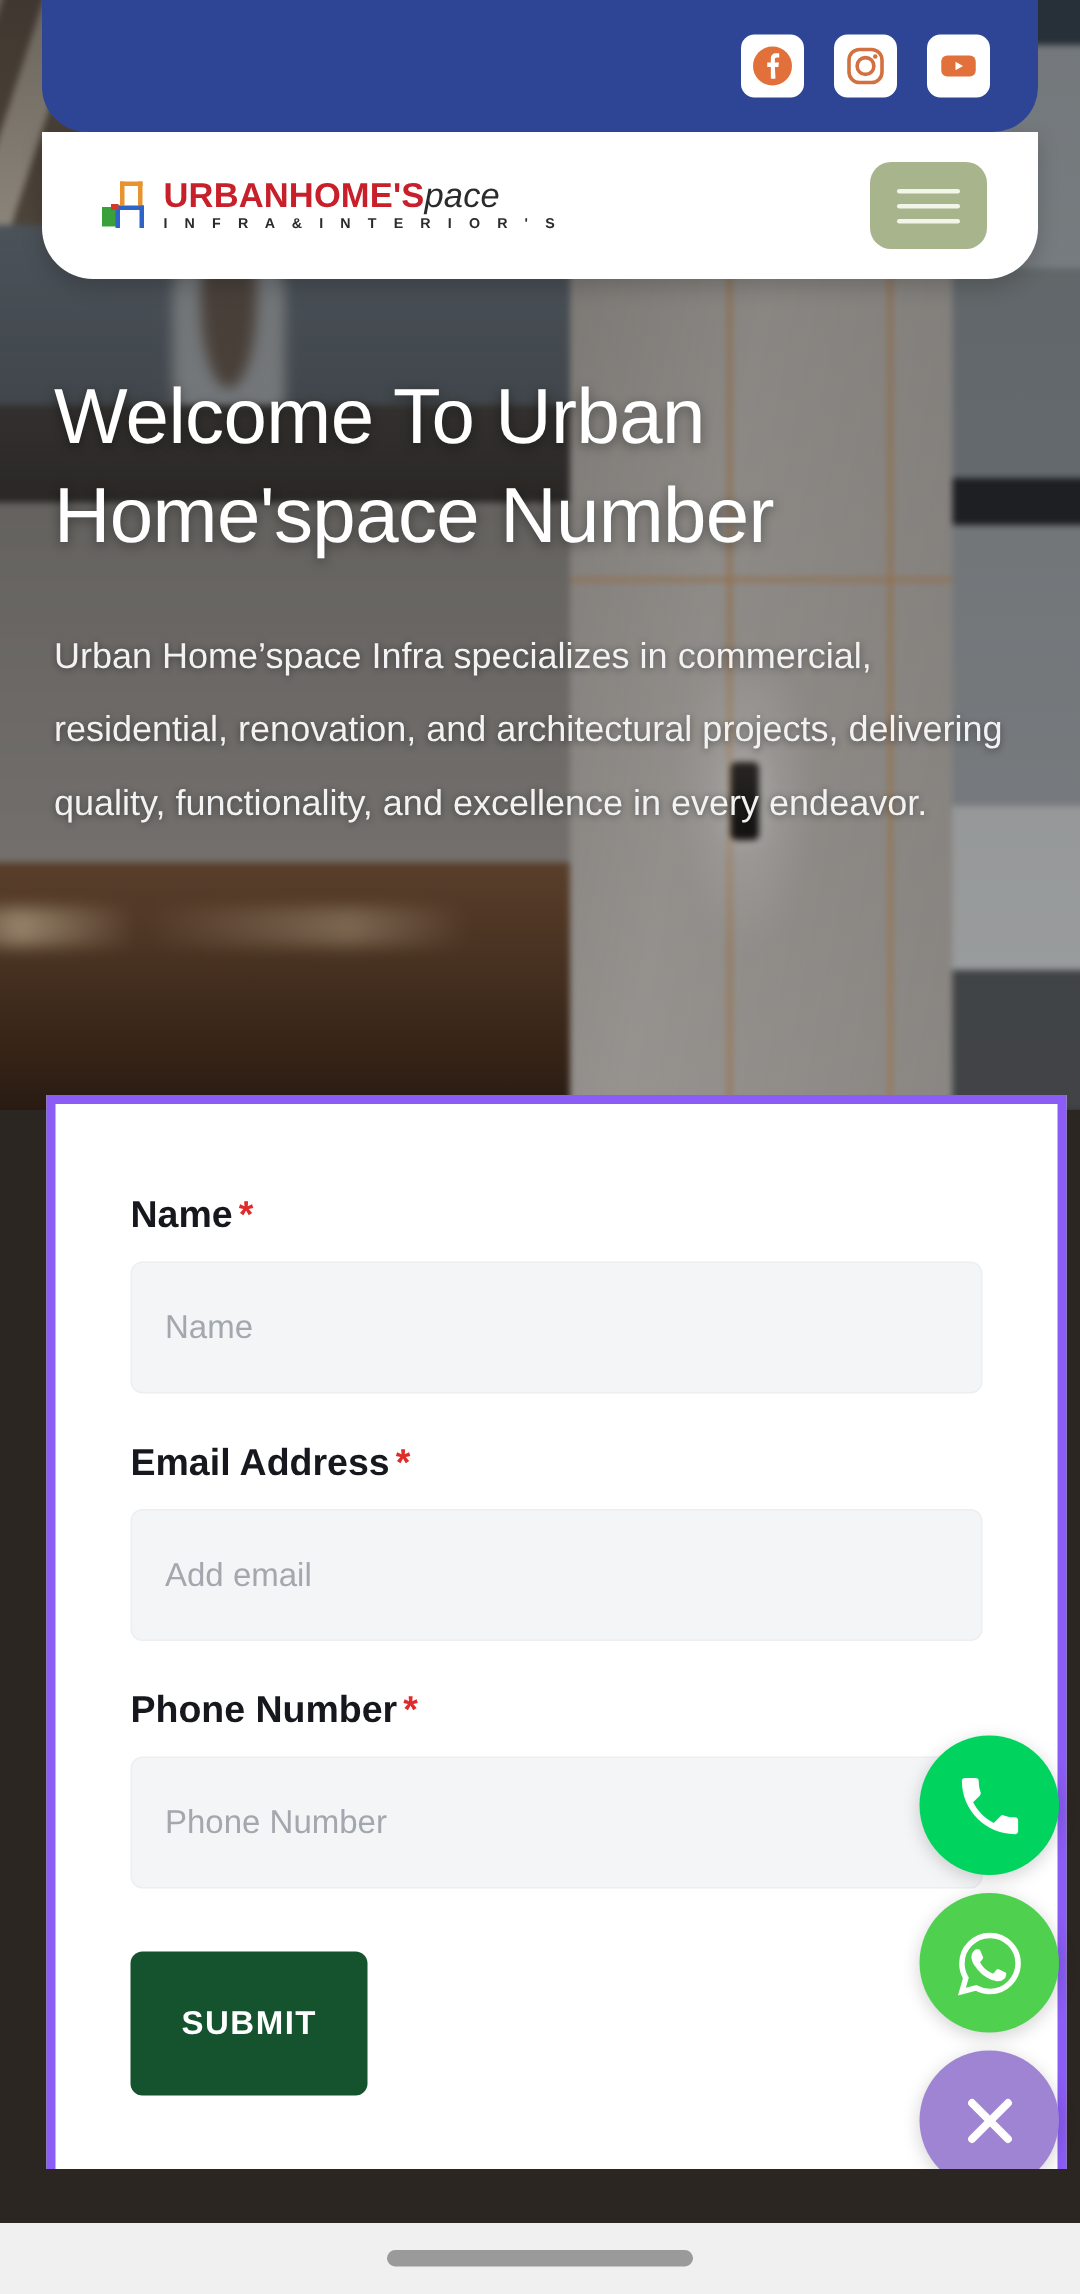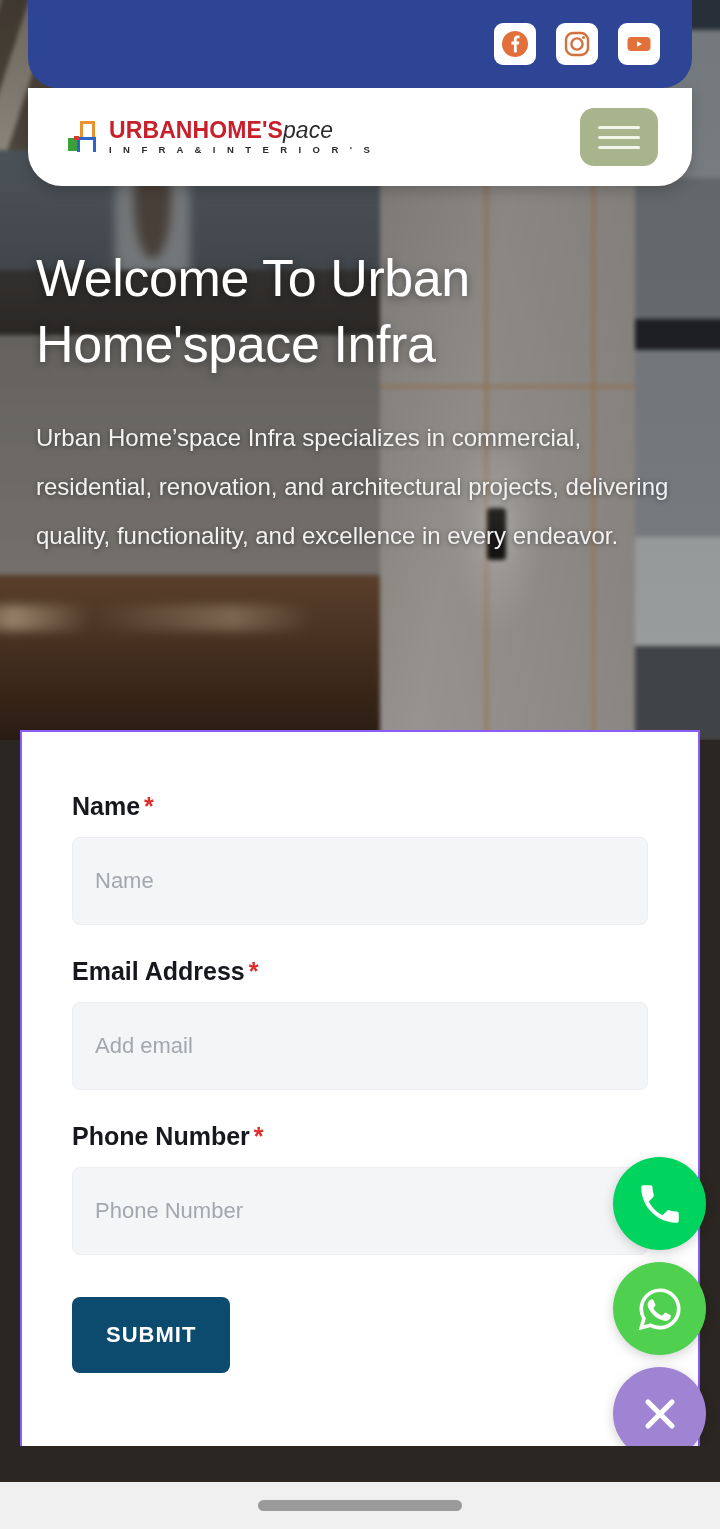--- a/index.html
+++ b/index.html
@@ -227,24 +227,24 @@
     font-weight: 700;
     letter-spacing: .8px;
     cursor: pointer;
     box-shadow: 0 4px 14px rgba(0,0,0,.28);
     font-family: "Liberation Sans", sans-serif;
   }
 
   
   .formcard {
     position: absolute;
-    left: 20px; top: 730px;
+    left: 31px; top: 730px;
     width: 680px; height: 752px;
     background: #ffffff;
-    border: 2px solid #8b5cf6;
+    border: 6px solid #8b5cf6;
     z-index: 15;
     padding: 60px 50px 0 50px;
     overflow: hidden;
   }
   .field { margin-bottom: 32px; }
   .field-label {
     font-size: 25px;
     font-weight: 700;
     color: #16181d;
     margin-bottom: 16px;
@@ -259,23 +259,23 @@
     border-radius: 8px;
     padding: 0 22px;
     font-size: 22px;
     color: #3a3d44;
     font-family: "Liberation Sans", sans-serif;
     outline: none;
   }
   .field-input::placeholder { color: #a3a7ae; }
   .btn-submit {
     margin-top: 10px;
-    height: 76px;
+    height: 96px;
     padding: 0 34px;
-    background: #0c4a6e;
+    background: #14532d;
     color: #ffffff;
     border: none;
     border-radius: 8px;
     font-size: 22px;
     font-weight: 700;
     letter-spacing: 1px;
     cursor: pointer;
     font-family: "Liberation Sans", sans-serif;
   }
 
@@ -387,21 +387,21 @@
       </div>
     </div>
     <div class="hamburger">
       <span></span>
         <span></span>
         <span></span>
     </div>
   </div>
 
   <div class="hero-content">
-    <h1 class="hero-title">Welcome To Urban Home'space Infra</h1>
+    <h1 class="hero-title">Welcome To Urban Home'space Number</h1>
     <p class="hero-sub">Urban Home’space Infra specializes in commercial, residential, renovation, and architectural projects, delivering quality, functionality, and excellence in every endeavor.</p>
   </div>
 
   <div class="formcard">
 
     <div class="field">
       <label class="field-label">
         <span>Name</span><span class="req">*</span>
       </label>
       <input class="field-input" type="text" placeholder="Name" style="">

